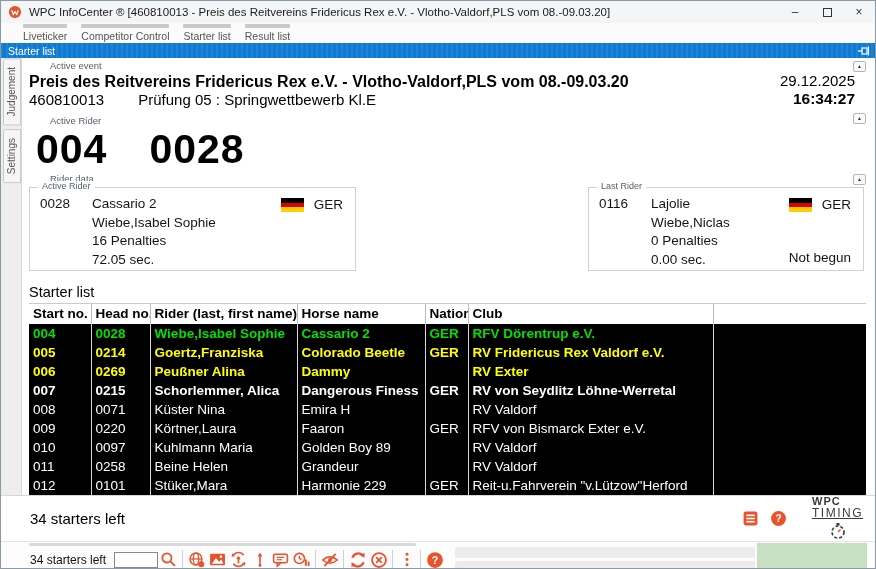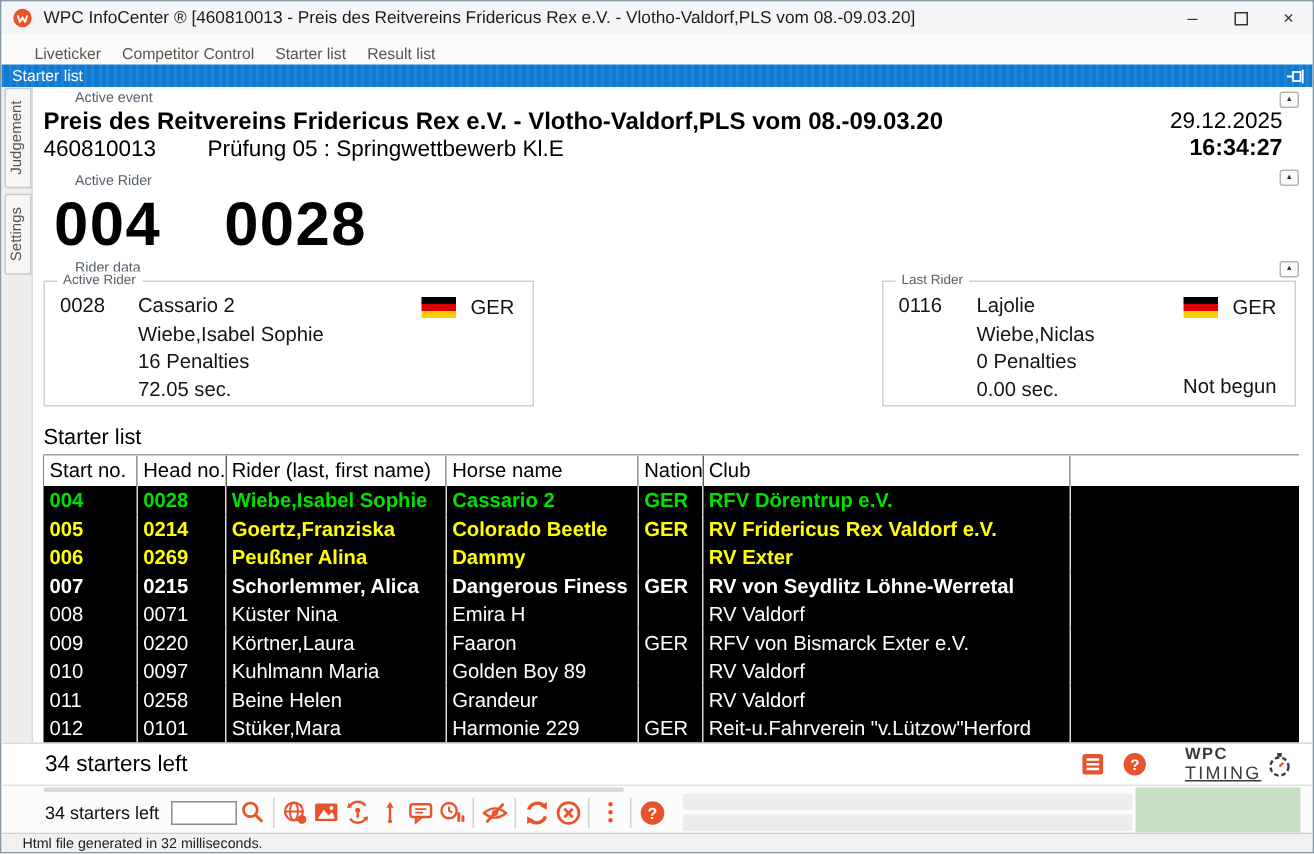--- a/index.html
+++ b/index.html
@@ -11,21 +11,21 @@
   
   .titlebar { height:22px; background:#f4f5f6; display:flex; align-items:center; flex:0 0 auto; }
   .app-icon { width:14px; height:14px; margin-left:7px; flex:0 0 auto; }
   .title-text { font-size:11.5px; color:#1b1b1b; margin-left:7px; white-space:nowrap; overflow:hidden; }
   .win-controls { margin-left:auto; display:flex; height:100%; }
   .win-btn { width:32px; height:100%; display:flex; align-items:center; justify-content:center; font-size:12px; color:#333; cursor:default; }
   .maximize-glyph { width:9px; height:9px; border:1px solid #333; }
 
   
   .tabstrip { height:20px; background:#fbfbfc; display:flex; align-items:flex-end; padding:0 0 1px 22px; gap:14px; flex:0 0 auto; }
-  .tab { display:flex; align-items:stretch; }
+  .tab { display:flex; flex-direction:column; align-items:stretch; }
   .tab-grip { height:4px; background:#c9c9c9; border-radius:1px; margin-bottom:2px; }
   .tab-label { font-size:10.5px; color:#5a544c; white-space:nowrap; }
 
   
   .caption-bar { height:15px; background:#0f7ad2; background-image:repeating-linear-gradient(90deg, rgba(255,255,255,.07) 0 2px, transparent 2px 5px); color:#fff; font-size:10.5px; display:flex; align-items:center; padding-left:7px; flex:0 0 auto; }
   .pin-icon { margin-left:auto; margin-right:4px; width:14px; height:12px; }
 
   
   .body-row { flex:0 0 437px; display:flex; background:#fff; }
   .side-strip { flex:0 0 21px; background:#eeeeee; border-right:1px solid #d9d9d9; padding-top:0; }
@@ -56,34 +56,34 @@
   .gb-no { width:52px; }
   .gb-flag-wrap { position:absolute; top:9px; right:12px; display:flex; align-items:center; gap:10px; }
   .flag-ger { width:23px; height:14px; background:linear-gradient(to bottom, #000 0 33.3%, #dd0000 33.3% 66.6%, #ffce00 66.6% 100%); }
   .gb-nation { font-size:13.5px; color:#141414; }
   .gb-status { position:absolute; right:12px; bottom:5px; font-size:13.5px; color:#141414; }
 
   .starter-label { margin-top:13px; font-size:14.5px; color:#000; line-height:16px; }
 
   
   table.starter { margin-top:3px; border-collapse:collapse; table-layout:fixed; width:837px; background:#000; }
-  table.starter th { background:#fff; color:#000; font-weight:normal; text-align:left; font-size:13.5px; height:20px; padding:0 4px; border-top:1px solid #cbcbcb; border-left:1px solid #b9b9b9; white-space:nowrap; overflow:hidden; }
+  table.starter th { background:#fff; color:#000; font-weight:bold; text-align:left; font-size:13.5px; height:20px; padding:0 4px; border-top:1px solid #cbcbcb; border-left:1px solid #b9b9b9; white-space:nowrap; overflow:hidden; }
   table.starter th:first-child { border-left:none; }
   table.starter td { font-size:13.5px; height:19px; padding:0 4px; border-left:1px solid #d8d8d8; white-space:nowrap; overflow:hidden; color:#fff; }
   table.starter td:first-child { border-left:none; }
   tr.row-active td { color:#00e000; font-weight:bold; }
   tr.row-next td { color:#ffff00; font-weight:bold; }
   tr.row-bold td { color:#ffffff; font-weight:bold; }
   tr.row-normal td { color:#ffffff; }
 
   
   .footer-heading { flex:0 0 28px; background:#fff; border-top:1px solid #d8d8d8; display:flex; align-items:center; padding-left:29px; }
   .footer-heading .fh-text { font-size:15px; color:#000; }
   .fh-icons { margin-left:auto; display:flex; align-items:center; gap:7px; margin-right:12px; }
-  .brand { display:flex; align-items:center; gap:2px; margin-left:16px; }
+  .brand { display:flex; align-items:center; gap:2px; margin-left:16px;flex-direction:column; }
   .brand-txt { text-align:left; line-height:1; }
   .brand-l1 { font-size:11px; font-weight:bold; letter-spacing:1px; color:#3a3a3a; }
   .brand-l2 { font-size:12px; letter-spacing:1.5px; color:#3a3a3a;text-decoration:underline; }
 
   
   .toolbar { flex:0 0 32px; background:#fcfcfc; border-top:1px solid #e3e3e3; position:relative; display:flex; align-items:center; padding:4px 8px 0 29px; }
   .hscroll-thumb { position:absolute; top:1px; left:28px; width:387px; height:3px; background:#d9d9d9; border-radius:2px; }
   .tb-text { font-size:12px; color:#111; margin-right:8px; white-space:nowrap; }
   .tb-input { width:44px; height:16px; border:1px solid #8a8a8a; background:#fff; font-size:11px; padding:0 2px; }
   .tb-btn { width:21px; height:21px; border:none; background:transparent; display:flex; align-items:center; justify-content:center; padding:0; }

